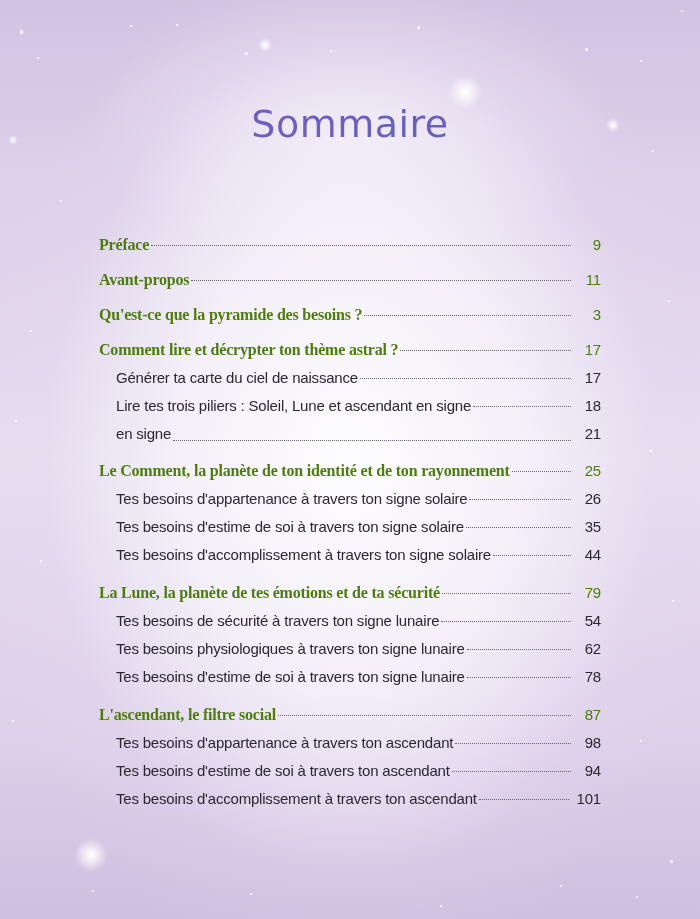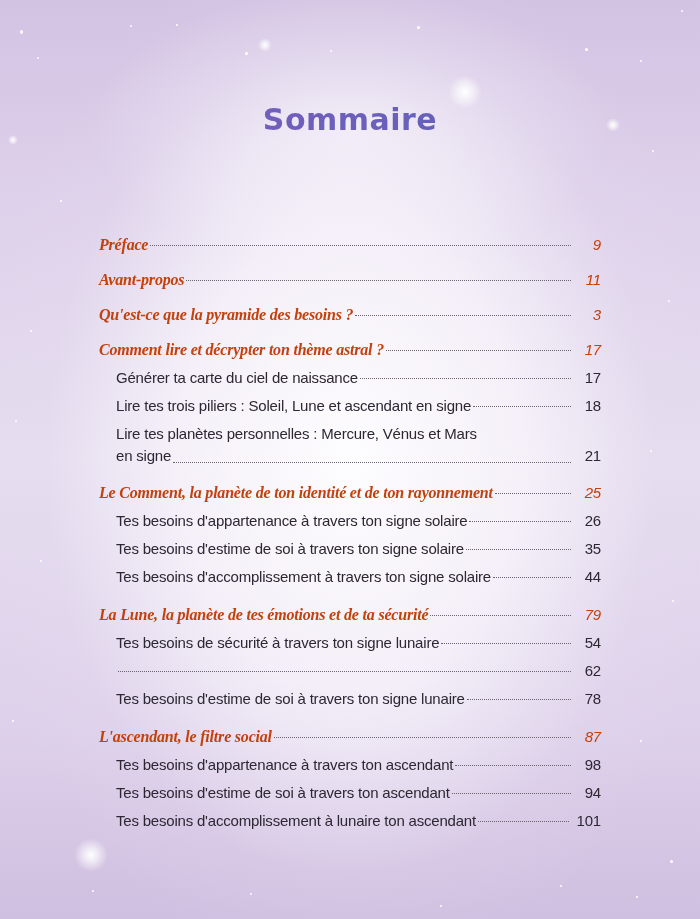--- a/index.html
+++ b/index.html
@@ -15,37 +15,37 @@
     }
     .stars { position: absolute; inset: 0; pointer-events: none; }
     .star { position: absolute; border-radius: 50%; background: #fff; }
     .glow { position: absolute; border-radius: 50%;
       background: radial-gradient(circle, rgba(255,255,255,1) 0%, rgba(255,255,255,0.6) 30%, rgba(255,255,255,0) 70%); }
 
     .page-title {
       position: absolute; left: 0; right: 0; top: 102px;
       text-align: center;
       font-family: "DejaVu Sans", sans-serif;
-      font-weight: bold;
-      font-size: 30px;
+      font-weight: normal;
+      font-size: 38px;
       letter-spacing: 0.5px;
       background: linear-gradient(90deg, #7d5dbb 0%, #6c5fbb 50%, #5666b8 100%);
       -webkit-background-clip: text;
       background-clip: text;
       color: transparent;
     }
 
     .toc { position: absolute; left: 99px; width: 502px; top: 231px; }
     .section { margin-bottom: 8px; }
     .entry {
       display: flex; align-items: baseline;
       height: 28px; line-height: 28px;
       font-size: 15.5px;
     }
-    .entry.top { font-family: "Liberation Serif", serif; font-weight: bold; font-size: 16px; color: #c2410c; letter-spacing: -0.2px; font-style: italic; }
+    .entry.top { font-family: "Liberation Serif", serif; font-weight: bold; font-size: 16px; color: #4d7c0f; letter-spacing: -0.2px; }
     .entry.sub { padding-left: 17px; font-family: "Liberation Sans", sans-serif; font-size: 15px; color: #2c2732; letter-spacing: -0.2px; }
     .entry .label { white-space: nowrap; }
     .entry .leader {
       flex: 1; margin: 0 8px 0 2px;
       border-bottom: 1.2px dotted #6a6470;
       transform: translateY(-4px);
       min-width: 10px;
     }
     .entry .page { white-space: nowrap; font-family: "Liberation Sans", sans-serif; font-weight: normal; font-size: 15px; min-width: 22px; text-align: right; }
     .entry.wrap { height: auto; line-height: 22px; display: block; padding-top: 3px; }
@@ -128,21 +128,20 @@
       <span class="label">Générer ta carte du ciel de naissance</span>
       <span class="leader"></span>
       <span class="page">17</span>
     </div>
     <div class="entry sub">
       <span class="label">Lire tes trois piliers : Soleil, Lune et ascendant en signe</span>
       <span class="leader"></span>
       <span class="page">18</span>
     </div>
     <div class="entry sub wrap">
-      <span class="line1">Lire tes planètes personnelles : Mercure, Vénus et Mars</span>
       <span class="line2">
         <span class="label">en signe</span>
         <span class="leader"></span>
         <span class="page">21</span>
       </span>
     </div>
   </div>
 
   <div class="section" style="margin-top:12px;">
     <div class="entry top">
@@ -172,20 +171,21 @@
       <span class="label">La Lune, la planète de tes émotions et de ta sécurité</span>
       <span class="leader"></span>
       <span class="page">79</span>
     </div>
     <div class="entry sub">
       <span class="label">Tes besoins de sécurité à travers ton signe lunaire</span>
       <span class="leader"></span>
       <span class="page">54</span>
     </div>
     <div class="entry sub">
+      <span class="label">Tes besoins physiologiques à travers ton signe lunaire</span>
       <span class="leader"></span>
       <span class="page">62</span>
     </div>
     <div class="entry sub">
       <span class="label">Tes besoins d'estime de soi à travers ton signe lunaire</span>
       <span class="leader"></span>
       <span class="page">78</span>
     </div>
   </div>
 
@@ -199,19 +199,19 @@
       <span class="label">Tes besoins d'appartenance à travers ton ascendant</span>
       <span class="leader"></span>
       <span class="page">98</span>
     </div>
     <div class="entry sub">
       <span class="label">Tes besoins d'estime de soi à travers ton ascendant</span>
       <span class="leader"></span>
       <span class="page">94</span>
     </div>
     <div class="entry sub">
-      <span class="label">Tes besoins d'accomplissement à lunaire ton ascendant</span>
+      <span class="label">Tes besoins d'accomplissement à travers ton ascendant</span>
       <span class="leader"></span>
       <span class="page">101</span>
     </div>
   </div>
 
 </div>
 
 </body></html>

